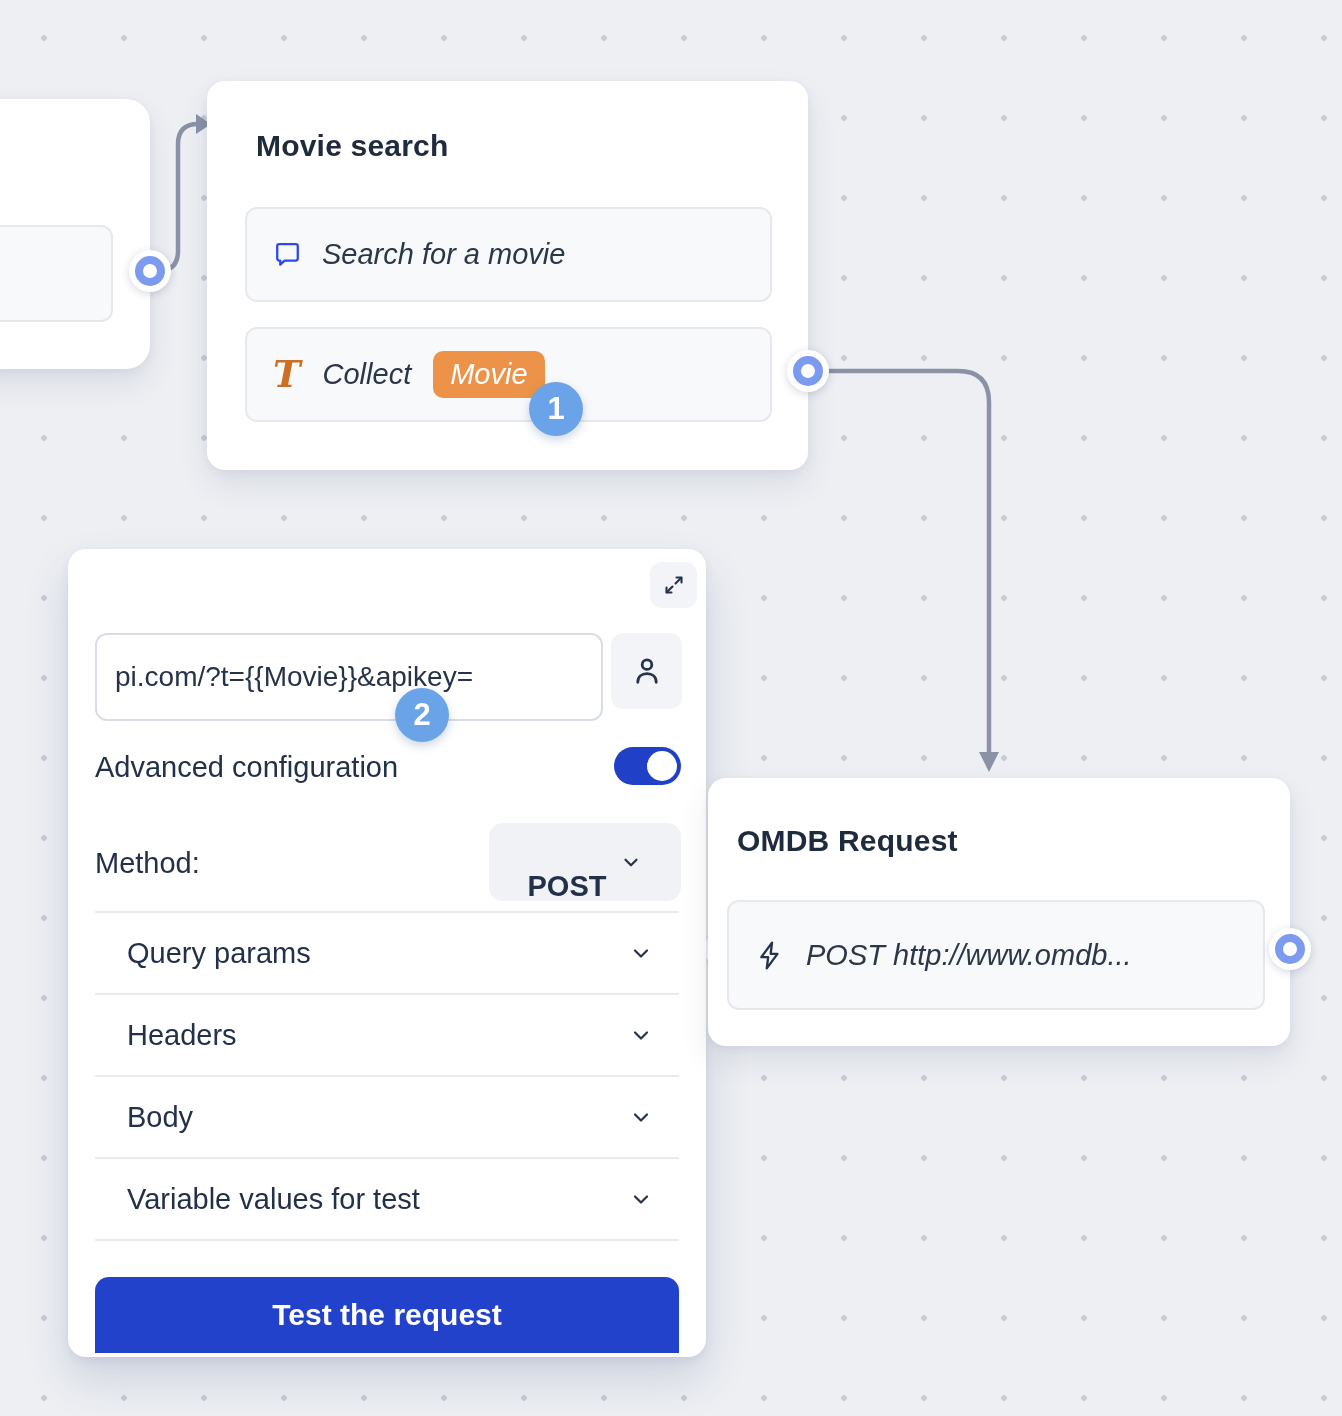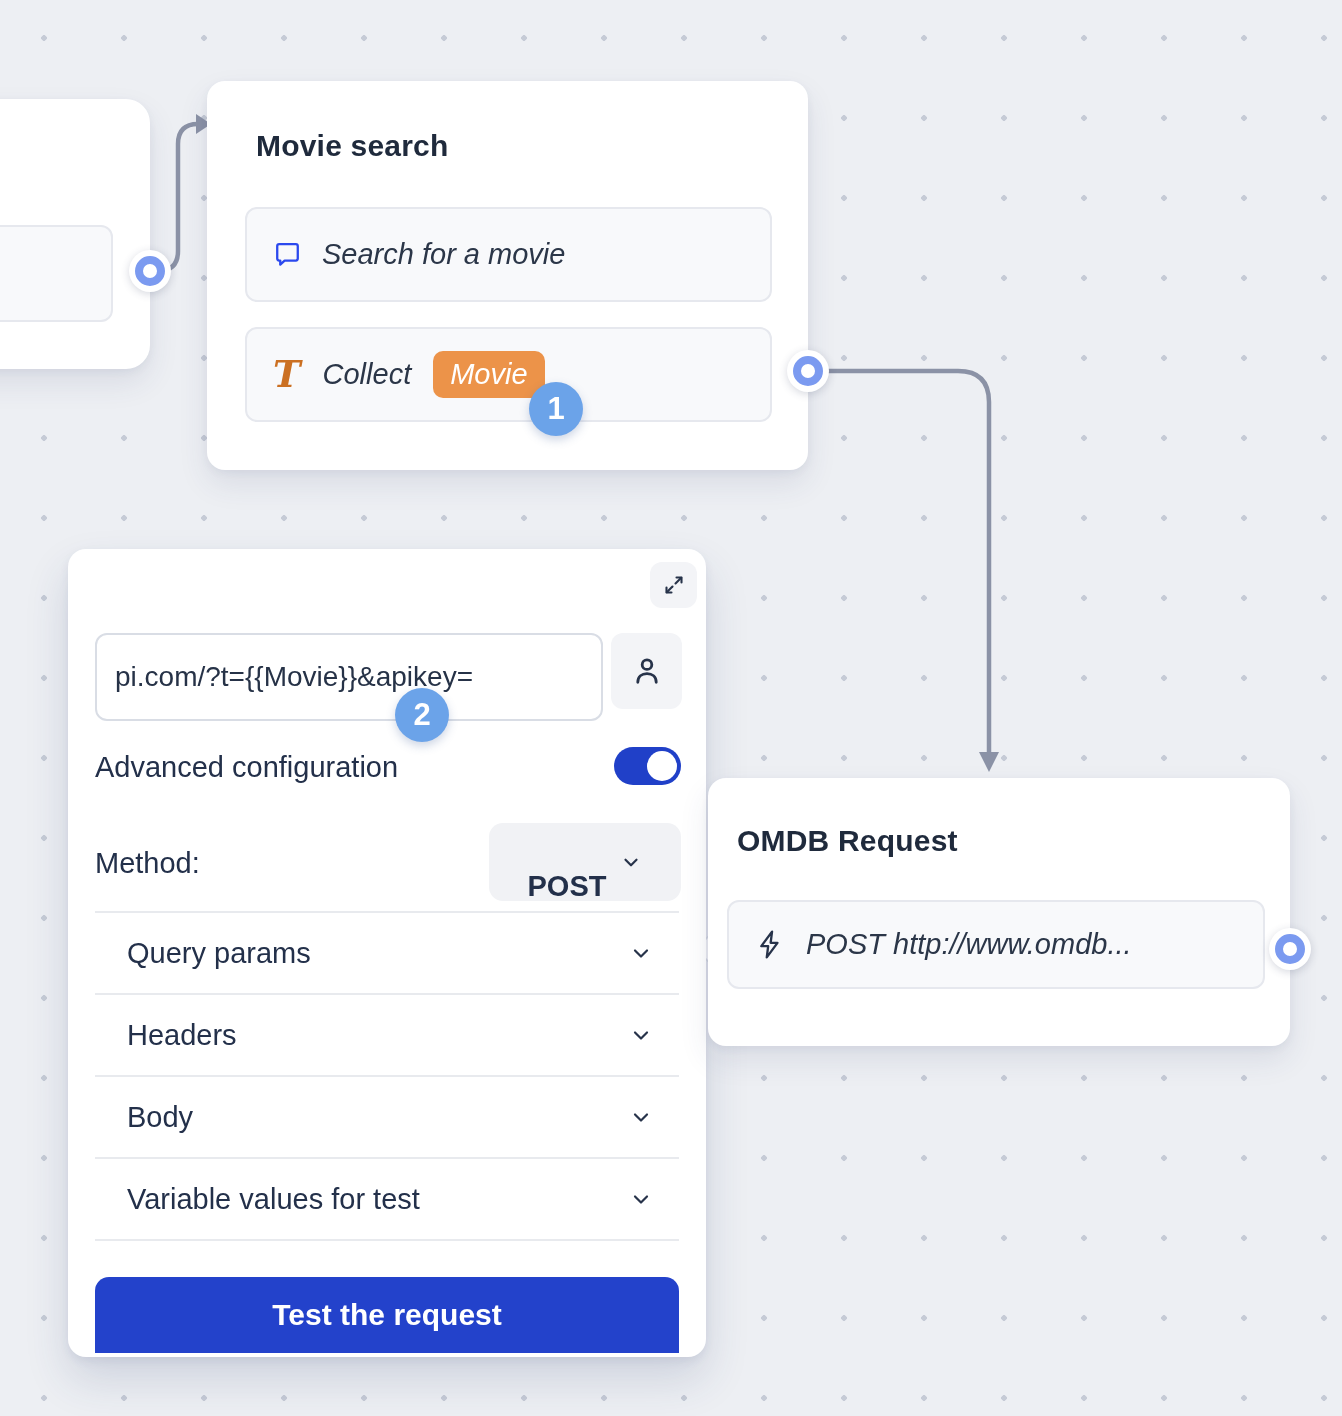--- a/index.html
+++ b/index.html
@@ -79,21 +79,21 @@
     <span class="t-glyph">T</span>
     <span class="label">Collect</span>
     <span class="var-badge">Movie</span>
   </div>
 </div>
 
 <div id="caret"></div>
 
 <div class="card" style="left:708px;top:778px;width:582px;height:268px;z-index:4;">
   <div class="node-title" style="position:absolute;left:29px;top:46px;">OMDB Request</div>
-  <div class="node-item" style="left:19px;top:122px;width:538px;height:89px;">
+  <div class="node-item" style="left:19px;top:122px;width:538px;height:110px;">
     <svg class="ic" width="31" height="31" viewBox="0 0 24 24">
       <path d="M13.2 2 L4.9 13.3 h5.3 L9.1 22 l8.3-11.3 h-5.3 L13.2 2 z" fill="none" stroke="#27334a" stroke-width="1.8" stroke-linejoin="round"></path>
     </svg>
     <span class="label">POST http://www.omdb...</span>
   </div>
 </div>
 
 <div class="card" id="panel">
   <div class="sq-btn" style="left:582px;top:13px;width:47px;height:46px;">
     <svg class="ic" width="24" height="24" viewBox="0 0 24 24" fill="none" stroke="#27334a" stroke-width="2.1" stroke-linecap="round" stroke-linejoin="round">

